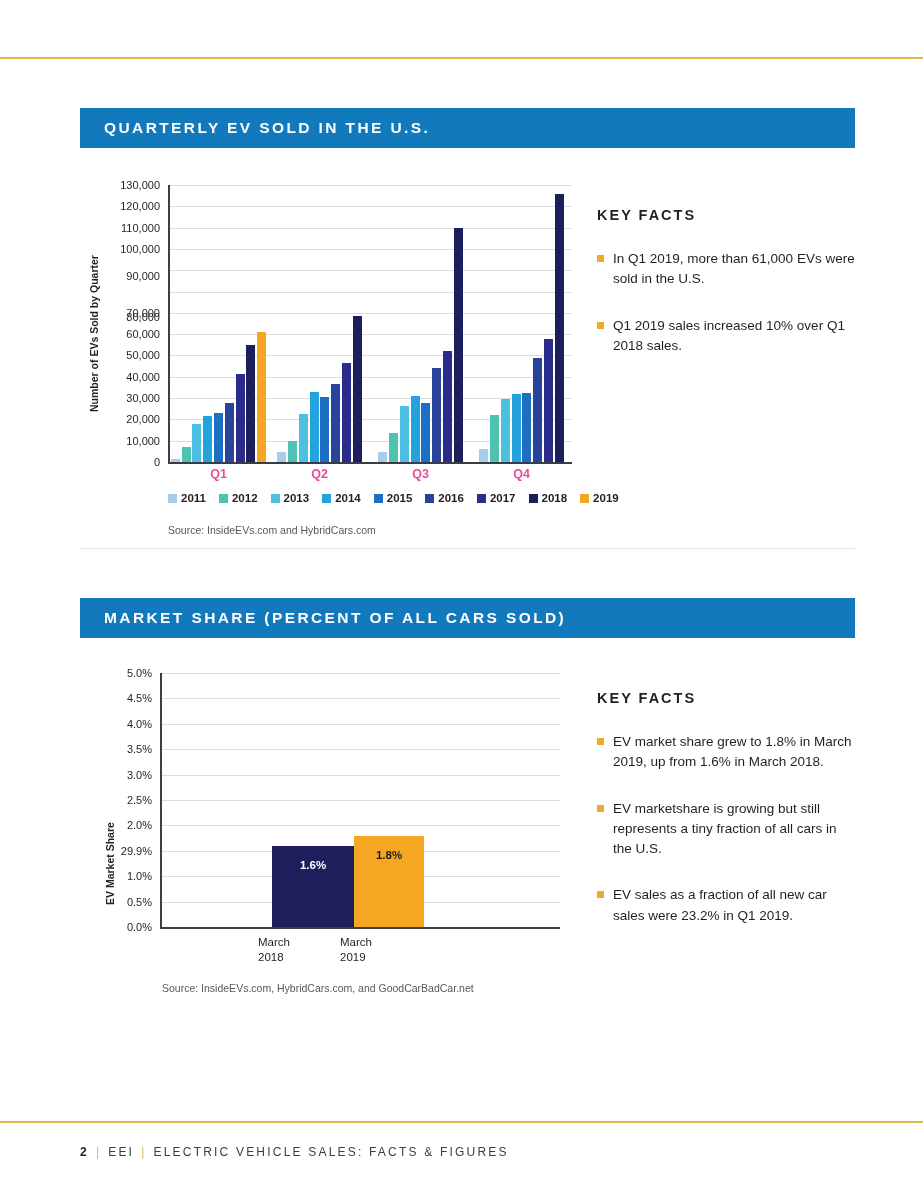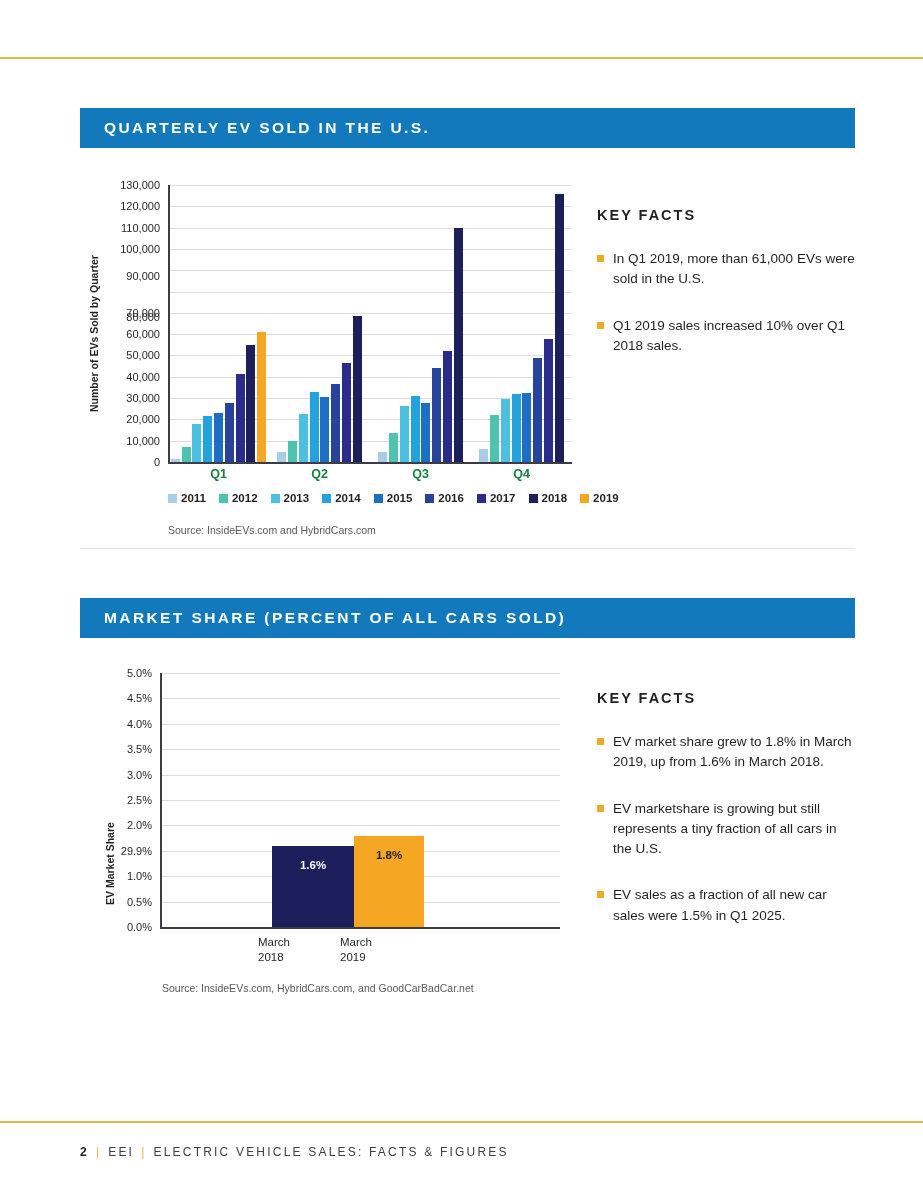--- a/index.html
+++ b/index.html
@@ -57,21 +57,21 @@
 
   
   #chart1 { left: 0; top: 175px; width: 600px; height: 300px; }
   #c1-plot {
     position: absolute; left: 168px; top: 10px;
     width: 404px; height: 277px;
   }
   #c1-yaxis-title { left: 88px; top: 412px; }
   .c1-group-label {
     position: absolute; top: 292px;
-    font-size: 12.5px; font-weight: bold; color: #15803d;
+    font-size: 12.5px; font-weight: bold; color: #ec4899;
     text-align: center; width: 90px;
   }
 
   
   #c1-legend {
     position: absolute; left: 168px; top: 492px;
     display: flex; align-items: center; gap: 13px;
   }
   .legend-item { display: flex; align-items: center; gap: 4px; }
   .legend-swatch { width: 9px; height: 9px; display: block; }
@@ -328,21 +328,21 @@
         <div class="kf-item">
           <span class="kf-bullet"></span>
           <span class="kf-text">EV market share grew to 1.8% in March 2019, up from 1.6% in March 2018.</span>
         </div>
         <div class="kf-item">
           <span class="kf-bullet"></span>
           <span class="kf-text">EV marketshare is growing but still represents a tiny fraction of all cars in the U.S.</span>
         </div>
         <div class="kf-item">
           <span class="kf-bullet"></span>
-          <span class="kf-text">EV sales as a fraction of all new car sales were 1.5% in Q1 2025.</span>
+          <span class="kf-text">EV sales as a fraction of all new car sales were 23.2% in Q1 2019.</span>
         </div>
       </div>
   </div>
 
   <div id="footer">
     <span class="pg">2</span>
     <span class="sep">|</span>
     <span class="txt">EEI</span>
     <span class="sep">|</span>
     <span class="txt">ELECTRIC VEHICLE SALES: FACTS &amp; FIGURES</span>

